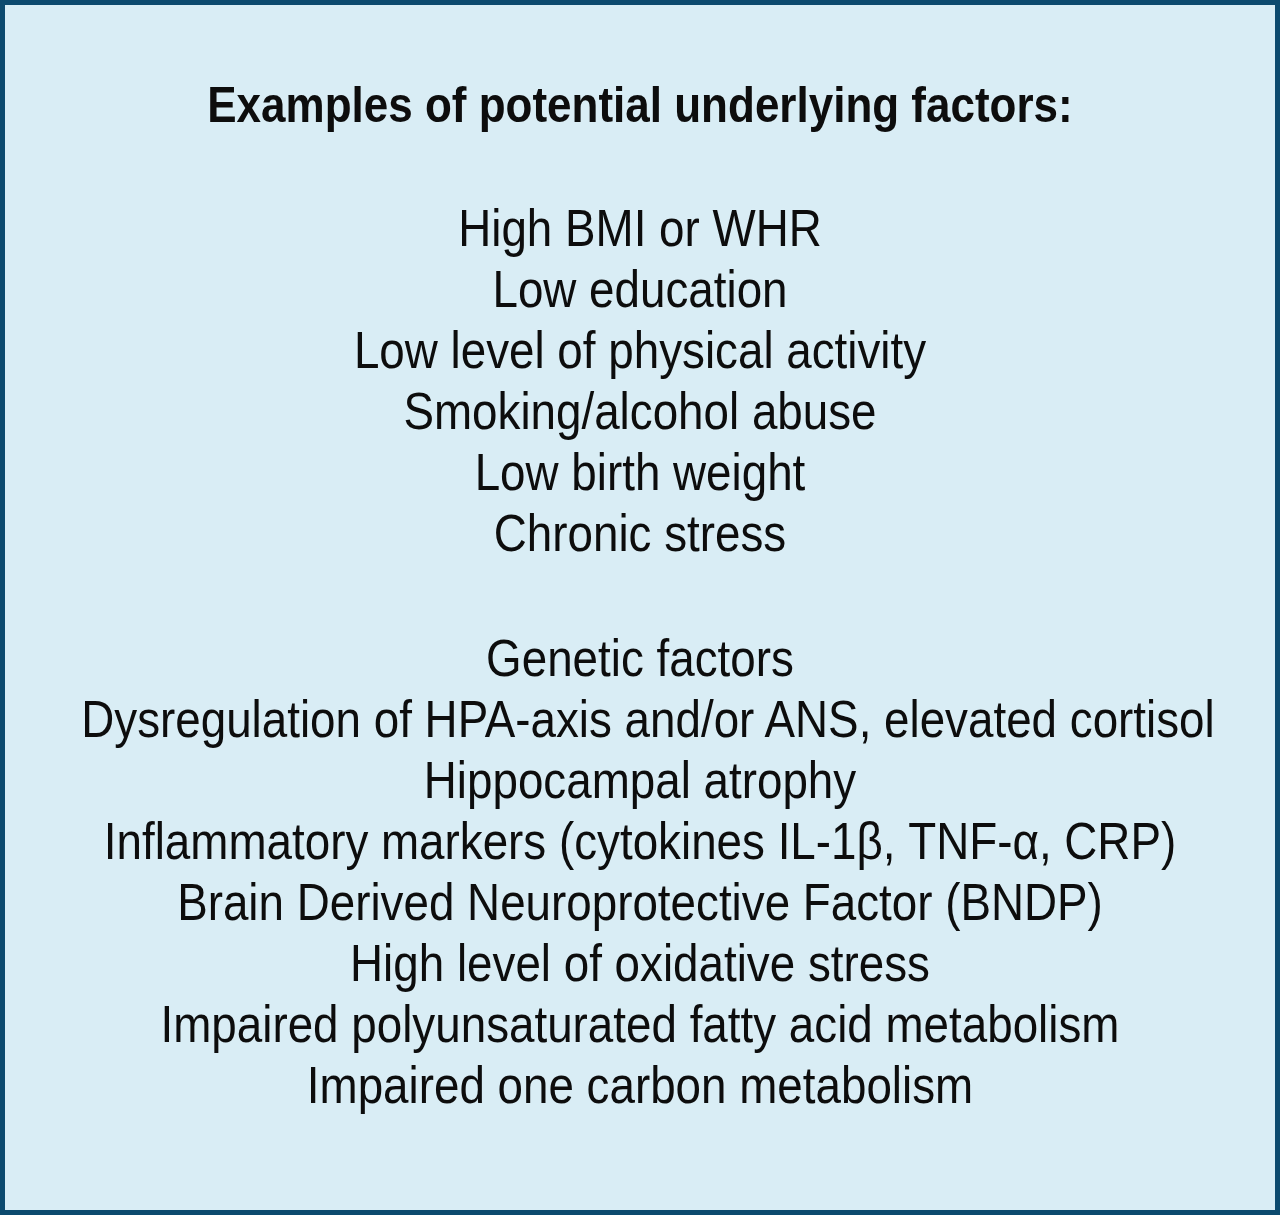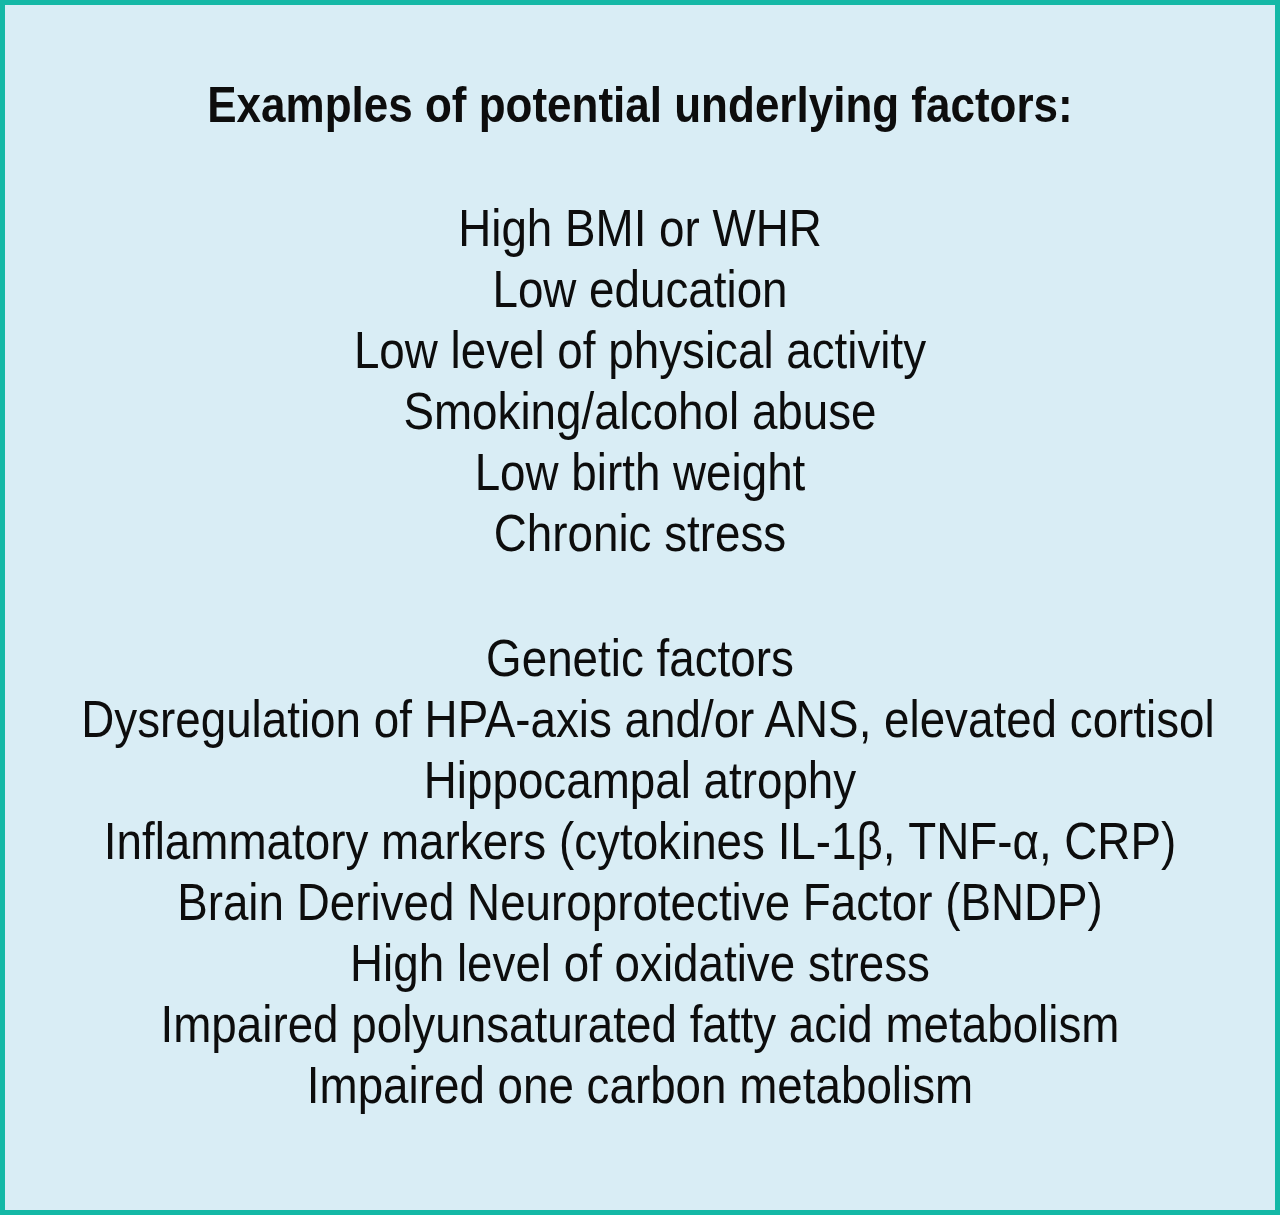--- a/index.html
+++ b/index.html
@@ -6,21 +6,21 @@
     margin: 0;
     padding: 0;
     background: #ffffff;
   }
   .figure-frame {
     position: relative;
     width: 1280px;
     height: 1215px;
     box-sizing: border-box;
     background: #d9edf5;
-    border: 5px solid #14b8a6;
+    border: 5px solid #0c4a6e;
     overflow: hidden;
     font-family: "Liberation Sans", sans-serif;
     color: #0d0d0d;
   }
   .content {
     position: absolute;
     left: 0;
     top: 0;
     width: 100%;
     transform: scaleX(0.88);

